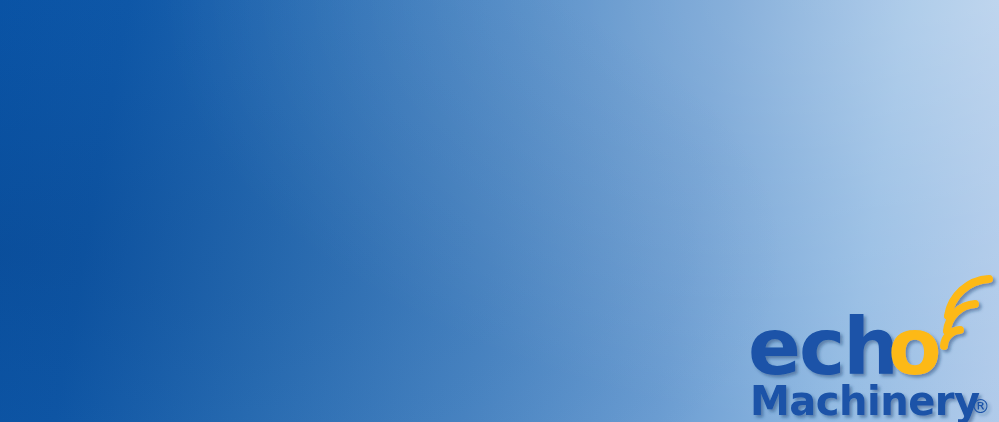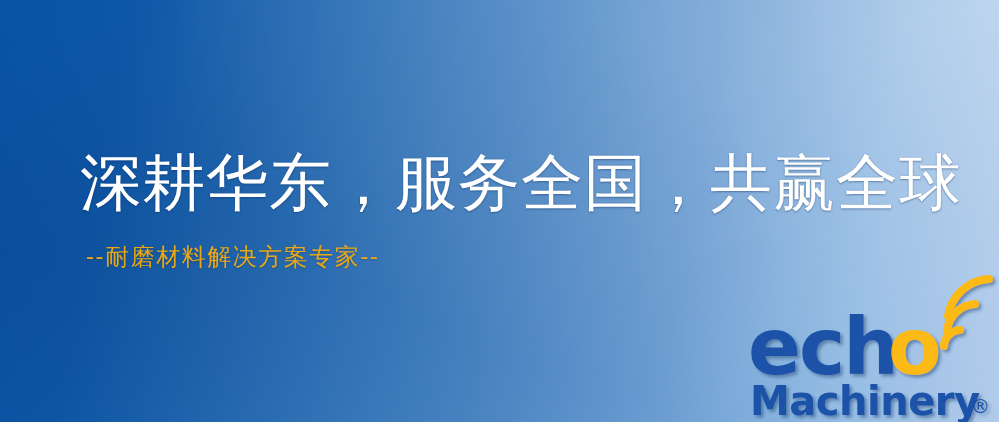--- a/index.html
+++ b/index.html
@@ -133,24 +133,20 @@
   }
 </style>
 </head>
 <body>
 
 <div class="banner">
 
   <div class="banner-sheen"></div>
   <div class="banner-vignette"></div>
 
-  <div class="copy">
-    <h1 class="headline">深耕华东，服务全国，共赢全球</h1>
-    <p class="subline">--耐磨材料解决方案专家--</p>
-  </div>
 
   <div class="logo">
     <svg viewBox="0 0 250 122" xmlns="http://www.w3.org/2000/svg">
       <defs>
         <filter id="logoShadow" x="-30%" y="-30%" width="180%" height="180%">
           <feDropShadow dx="2.5" dy="2.5" stdDeviation="1.6" flood-color="#143a6b" flood-opacity="0.45"></feDropShadow>
         </filter>
       </defs>
 
       <g filter="url(#logoShadow)">

